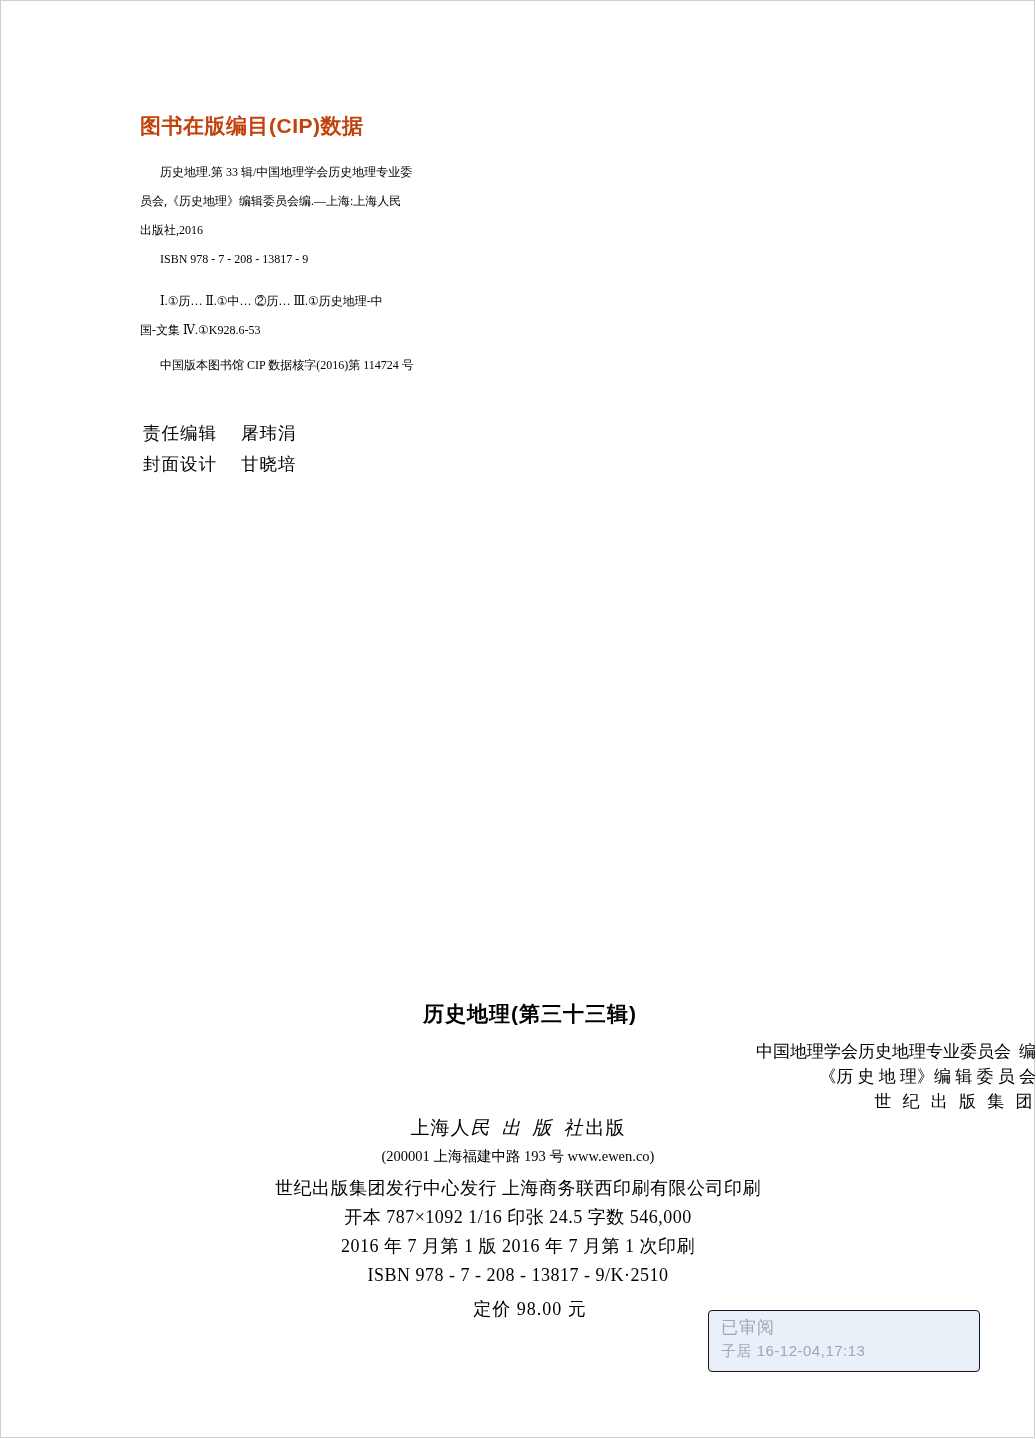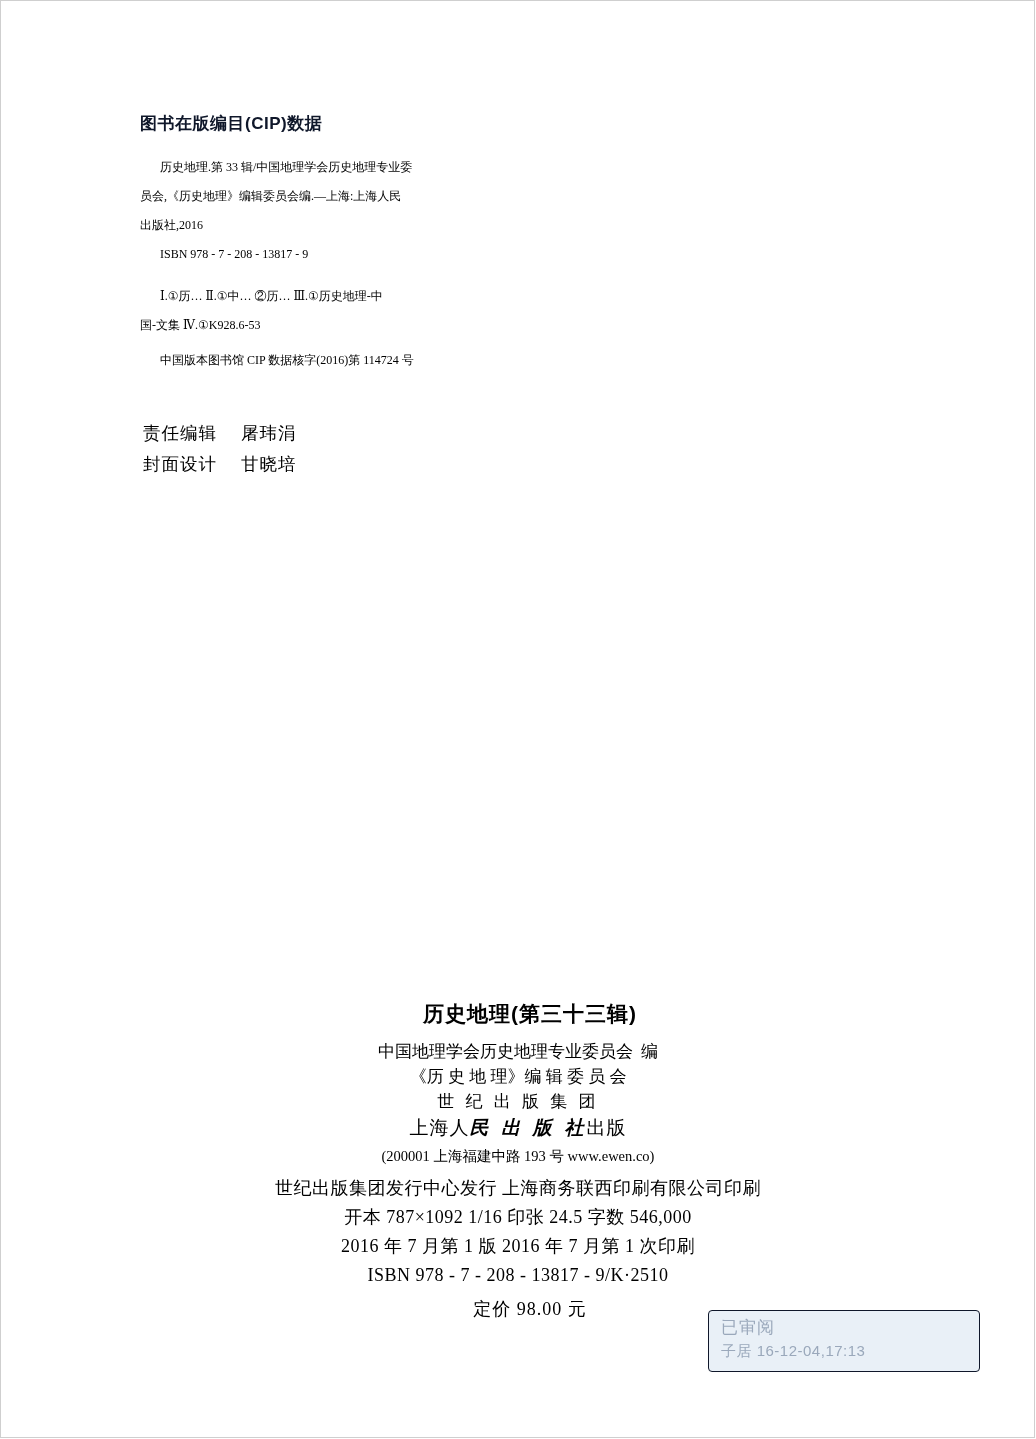--- a/index.html
+++ b/index.html
@@ -28,23 +28,23 @@
   
   .cip {
     position: absolute;
     left: 140px;
     top: 112px;
     width: 640px;
   }
   .cip-title {
     font-family: "Liberation Sans", "DejaVu Sans", sans-serif;
     font-weight: bold;
-    font-size: 17px;
+    font-size: 21px;
     letter-spacing: 0.5px;
-    color: #0f172a;
+    color: #c2410c;
     margin-bottom: 18px;
   }
   .cip-body {
     font-size: 12px;
     line-height: 29px;
     color: #000;
   }
   .cip-body p {
     margin: 0;
   }
@@ -96,38 +96,39 @@
     font-family: Liberation Sans, sans-serif;
     font-weight: bold;
     font-size: 21px;
     letter-spacing: 1px;
     margin-bottom: 11px;
     padding-left: 24px;
   }
   .col-line {
     font-size: 17px;
     line-height: 25px;
+    text-align: right;
   }
   .col-line-sp {
     letter-spacing: 3.5px;
   }
   .col-sub {
     font-size: 14.5px;
     line-height: 24px;
     margin-top: 3px;
   }
   .col-press {
     font-size: 19px;
     letter-spacing: 1px;
     line-height: 27px;
   }
   .col-press .hand {
     font-family: "DejaVu Serif", serif;
     font-style: italic;
-    font-weight: bold;
+    font-weight: normal;
     letter-spacing: 3px;
   }
   .col-block {
     margin-top: 6px;
   }
   .col-big {
     font-size: 18px;
     line-height: 29px;
     letter-spacing: 0.5px;
   }

